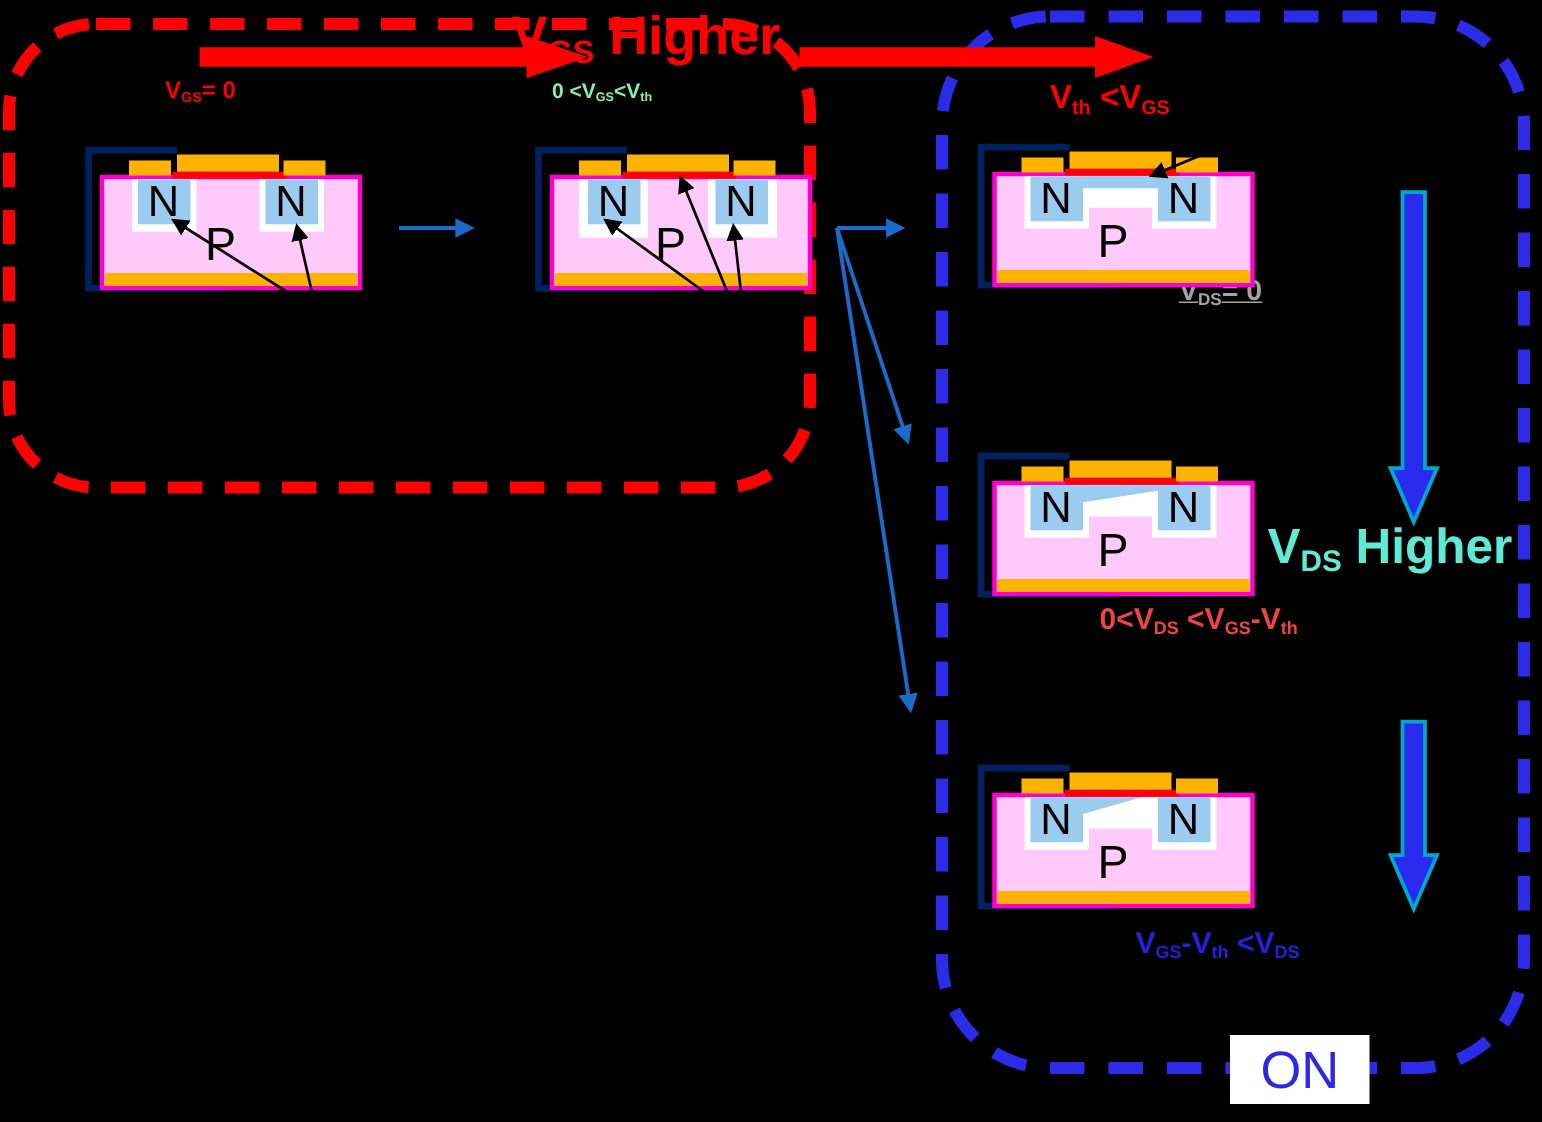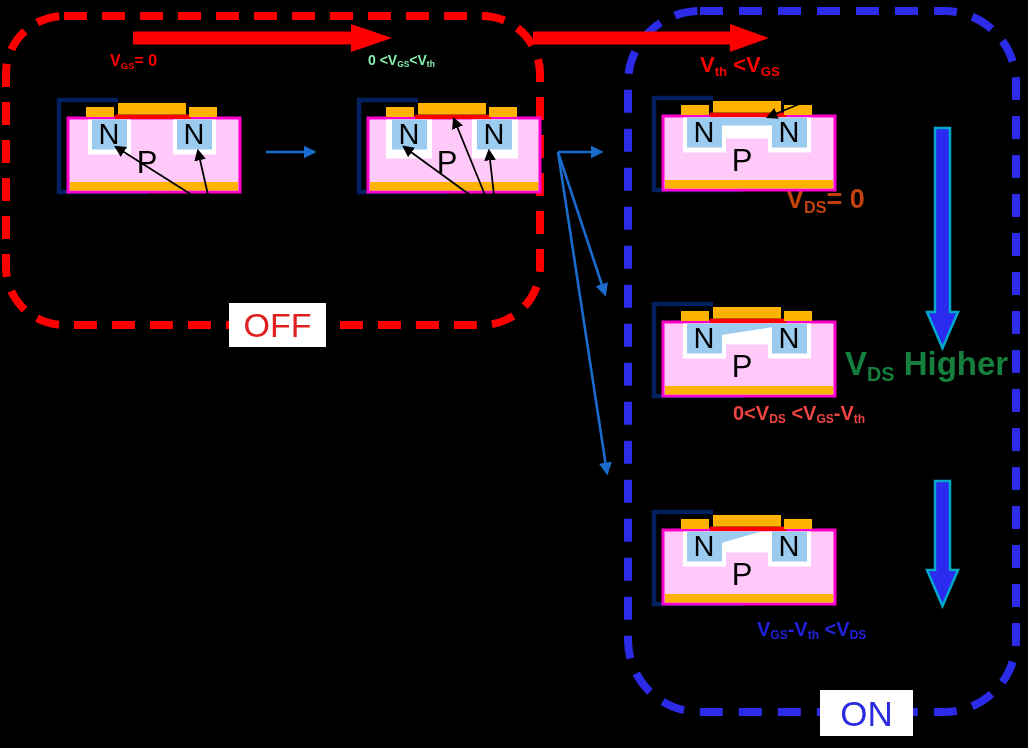--- a/index.html
+++ b/index.html
@@ -40,30 +40,30 @@
       <line x1="533" y1="38" x2="732" y2="38" stroke="#ff0000" stroke-width="13"></line>
       <polygon points="730,24 730,52 769,38" fill="#ff0000"></polygon>
       <line x1="266" y1="152" x2="314" y2="152" stroke="#1a6bcc" stroke-width="2.6" marker-end="url(#mh-thin)"></line>
       <line x1="558" y1="152" x2="601" y2="152" stroke="#1a6bcc" stroke-width="2.6" marker-end="url(#mh-thin)"></line>
       <line x1="558" y1="152" x2="605" y2="294" stroke="#1a6bcc" stroke-width="2.6" marker-end="url(#mh-thin)"></line>
       <line x1="558" y1="152" x2="607" y2="473" stroke="#1a6bcc" stroke-width="2.6" marker-end="url(#mh-thin)"></line>
       <polygon points="935,128 950,128 950,312 958,312 942.5,348 927,312 935,312" fill="#2b2bf0" stroke="#00a8cc" stroke-width="2.5"></polygon>
       <polygon points="935,481 950,481 950,570 958,570 942.5,606 927,570 935,570" fill="#2b2bf0" stroke="#00a8cc" stroke-width="2.5"></polygon>
     </svg>
 
-  <div class="hdr" style="left: 845px; top: 346px; font-size: 33px; color: #15803d;"><span>V</span><span class="sub">DS</span><span> Higher</span></div>
+  <div class="hdr" style="left: 341px; top: 4px; font-size: 36px; color: rgb(255, 0, 0);"><span>V</span><span class="sub">GS</span><span>  Higher</span></div>
+  <div class="hdr" style="left: 845px; top: 346px; font-size: 33px; color: #5eead4;"><span>V</span><span class="sub">DS</span><span> Higher</span></div>
 
   <div class="lbl" style="left: 110px; top: 52px; font-size: 16px; color: rgb(255, 0, 0);"><span>V</span><span class="sub">GS</span><span>= 0</span></div>
   <div class="lbl" style="left: 368px; top: 53px; font-size: 14px; color: #86efac;"><span>0 &lt;</span><span>V</span><span class="sub">GS</span><span>&lt;</span><span>V</span><span class="sub">th</span></div>
   <div class="lbl" style="left: 700px; top: 53px; font-size: 22px; color: rgb(255, 0, 0);"><span>V</span><span class="sub">th</span><span> &lt;</span><span>V</span><span class="sub">GS</span></div>
-  <div class="lbl" style="left: 786px; top: 185px; font-size: 27px; color: #c2410c;"><span>V</span><span class="sub">DS</span><span>= 0</span></div>
+  <div class="lbl" style="left: 786px; top: 185px; font-size: 19px; color: #a3a3a3; text-decoration: underline;"><span>V</span><span class="sub">DS</span><span>= 0</span></div>
   <div class="lbl" style="left: 733px; top: 402px; font-size: 20px; color: #ef4444;"><span>0&lt;</span><span>V</span><span class="sub">DS</span><span> &lt;</span><span>V</span><span class="sub">GS</span><span>-</span><span>V</span><span class="sub">th</span></div>
   <div class="lbl" style="left: 757px; top: 618px; font-size: 20px; color: rgb(34, 34, 221);"><span>V</span><span class="sub">GS</span><span>-</span><span>V</span><span class="sub">th</span><span> &lt;</span><span>V</span><span class="sub">DS</span></div>
 
-  <div class="badge" id="badge-off">OFF</div>
   <div class="badge" id="badge-on">ON</div>
 
 <svg class="transistor" viewBox="0 0 200 115" width="200" height="115" style="left: 42px; top: 88px;">
       <path d="M76,12 L17,12 L17,104 L106,104" fill="none" stroke="#002060" stroke-width="4.5"></path>
       <rect x="26" y="30" width="172" height="74" fill="#ffc9f9" stroke="#ff00cc" stroke-width="3"></rect>
       <rect x="28" y="94" width="168" height="8.5" fill="#ffb300"></rect>
       <rect x="46" y="31.5" width="43" height="35" fill="#ffffff"></rect>
       <rect x="131" y="31.5" width="43" height="35" fill="#ffffff"></rect>
       <rect x="50" y="31.5" width="35" height="30" fill="#9ccbf0"></rect>
       <rect x="135" y="31.5" width="35" height="30" fill="#9ccbf0"></rect>

